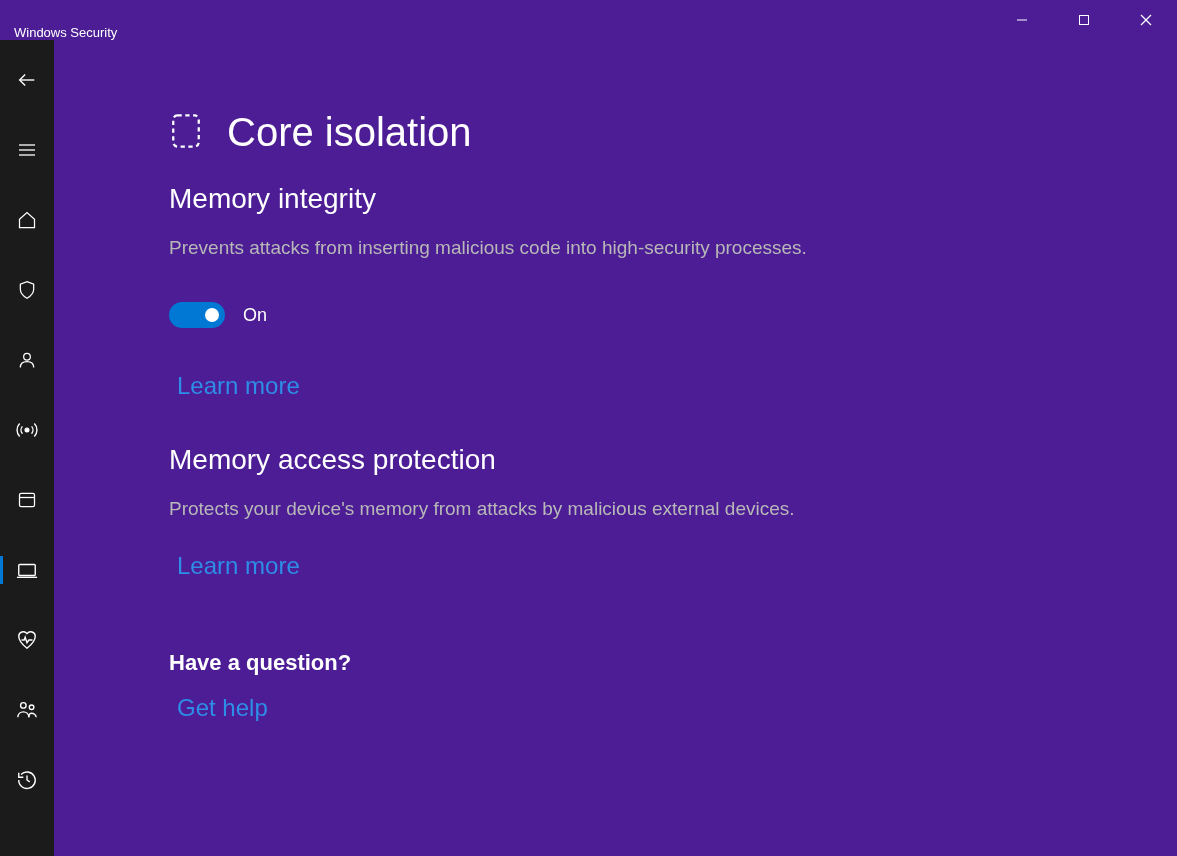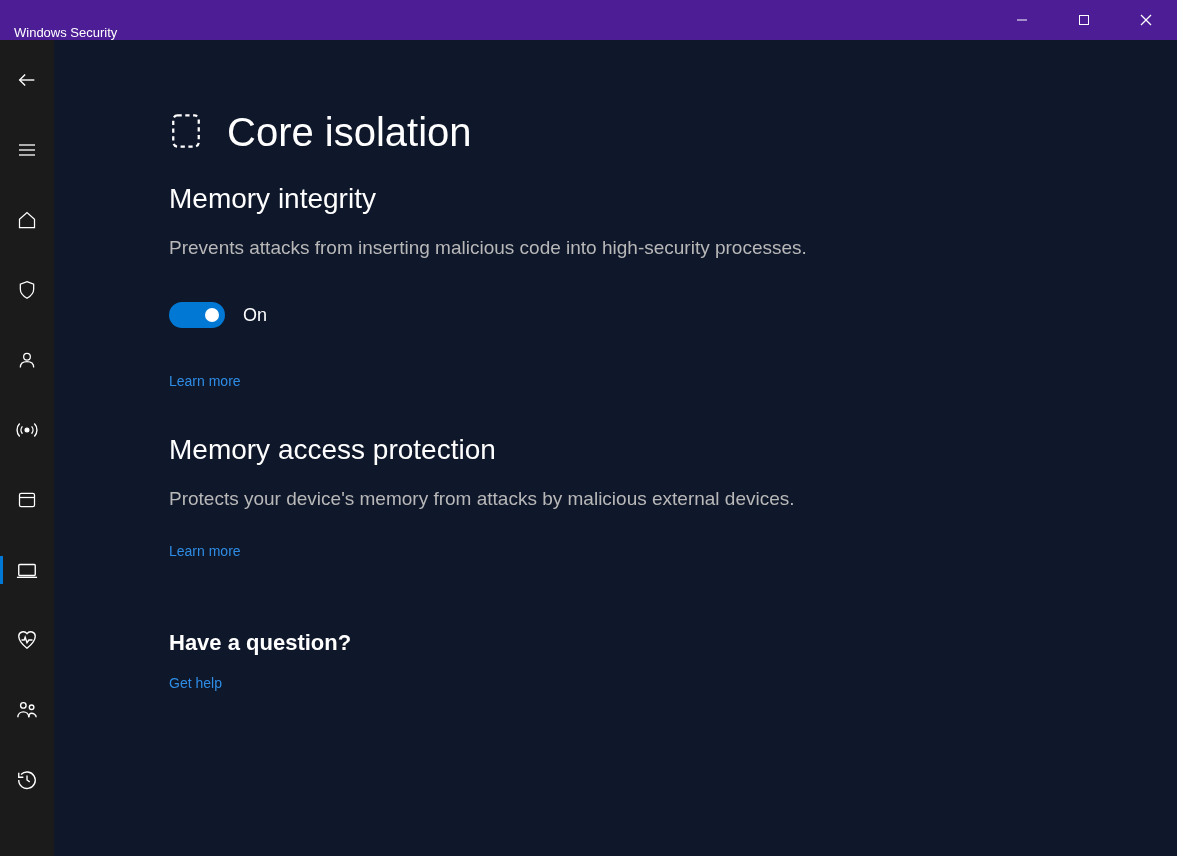--- a/index.html
+++ b/index.html
@@ -65,21 +65,21 @@
     position: absolute;
     left: 0;
     top: 6px;
     bottom: 6px;
     width: 3px;
     background: #0078d4;
   }
   .sidebar-item svg { display: block; }
   .main {
     flex: 1;
-    background: #0f172a;
+    background: #4c1d95;
     padding: 70px 80px 40px 115px;
     overflow: auto;
   }
   .page-header {
     display: flex;
     align-items: center;
     gap: 24px;
     margin-bottom: 28px;
   }
   .page-title {
@@ -129,24 +129,25 @@
     border-radius: 50%;
     background: #fff;
     top: 6px;
     right: 6px;
   }
   .toggle-label {
     font-size: 18px;
     color: #fff;
   }
   .link {
-    font-size: 14px;
+    font-size: 24px;
     color: #2e8de6;
     cursor: pointer;
     display: inline-block;
+    margin-left: 8px;
   }
   .section {
     margin-bottom: 44px;
   }
   .help-title {
     font-size: 22px;
     font-weight: 700;
     color: #fff;
     margin-bottom: 18px;
   }

